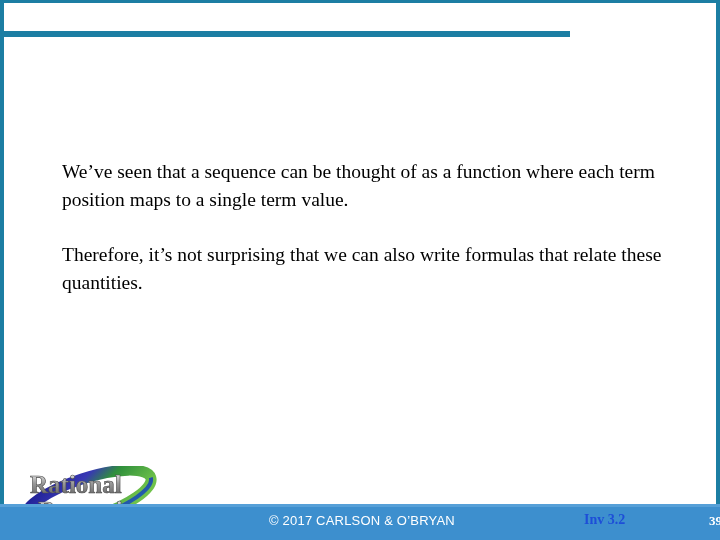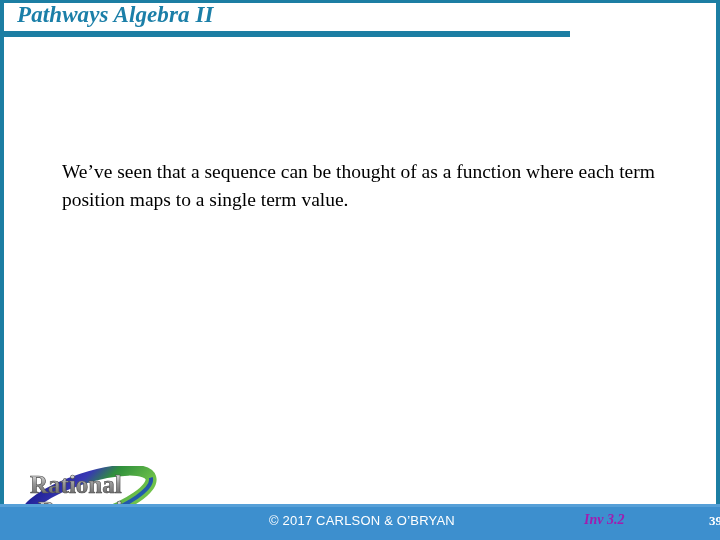--- a/index.html
+++ b/index.html
@@ -112,23 +112,22 @@
     white-space: nowrap;
   }
   #footer-inv {
     position: absolute;
     left: 584px;
     top: 511px;
     font-family: "Liberation Serif", "DejaVu Serif", serif;
     font-weight: bold;
     font-size: 14px;
     line-height: 18px;
-    color: #a21caf;
+    color: #1d4ed8;
     white-space: nowrap;
-    font-style: italic;
   }
   #footer-page {
     position: absolute;
     left: 709px;
     top: 512px;
     font-family: "Liberation Serif", "DejaVu Serif", serif;
     font-weight: bold;
     font-size: 13px;
     line-height: 17px;
     color: #ffffff;
@@ -139,26 +138,26 @@
 <body>
 
 <div id="slide">
 
   <div class="frame-edge" id="frame-top"></div>
   <div class="frame-edge" id="frame-left"></div>
   <div class="frame-edge" id="frame-right"></div>
   <div class="frame-edge" id="frame-bottom"></div>
 
   <div id="title-area">
-    <div id="slide-title">Pathways Algebra II</div>
     <div id="title-rule"></div>
   </div>
 
   <div id="body-block">
     <p class="para" id="para-1">We’ve seen that a sequence can be thought of as a function where each term position maps to a single term value.</p>
+    <p class="para" id="para-2">Therefore, it’s not surprising that we can also write formulas that relate these quantities.</p>
   </div>
 
   <div id="logo">
     <svg width="180" height="62" viewBox="0 0 180 62">
       <defs>
         <linearGradient id="swooshGrad" x1="0" y1="0" x2="1" y2="0.6">
           <stop offset="0%" stop-color="#1b1b8f"></stop>
           <stop offset="38%" stop-color="#3838b4"></stop>
           <stop offset="60%" stop-color="#2f8f3c"></stop>
           <stop offset="100%" stop-color="#6fc24a"></stop>

